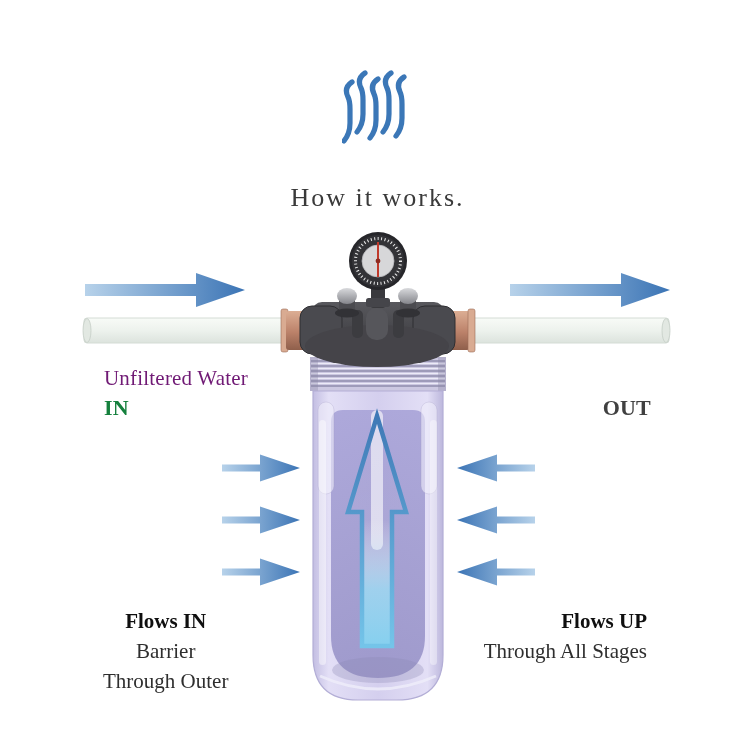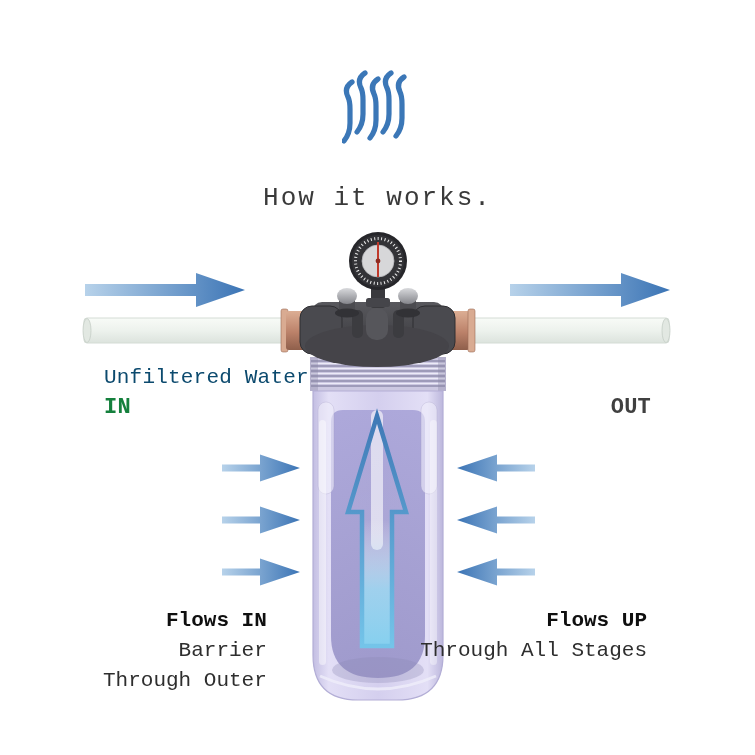--- a/index.html
+++ b/index.html
@@ -1,33 +1,33 @@
 <!DOCTYPE html>
 <html><head>
 <meta charset="utf-8">
 <style>
   html,body{margin:0;padding:0;background:#ffffff;}
   .canvas{
     position:relative;width:755px;height:715px;background:#ffffff;overflow:hidden;
-    font-family:Liberation Mono, monospace;
+    font-family:Liberation Serif, serif;
   }
   .logo{position:absolute;top:70px;left:342px;width:72px;height:80px;}
   .title{
     position:absolute;top:183px;left:0;right:0;text-align:center;
     font-size:26px;letter-spacing:2px;color:#3a3a3a;font-weight:500;
   }
   .diagram{position:absolute;top:0;left:0;}
-  .lbl{position:absolute;font-size:21px;color:#0c4a6e;letter-spacing:.2px;white-space:nowrap;}
+  .lbl{position:absolute;font-size:21px;color:#701a75;letter-spacing:.2px;white-space:nowrap;}
   .inlet-lbl{left:104px;top:366px;}
   .inlet-dir{left:104px;top:395px;font-weight:bold;color:#15803d;font-size:22px;}
   .outlet-lbl{right:104px;top:366px;text-align:right;}
   .outlet-dir{right:104px;top:395px;text-align:right;font-weight:bold;color:#404040;font-size:22px;}
   .block{position:absolute;line-height:30px;font-size:21px;color:#2e2e2e;}
   .block .head{font-weight:bold;color:#0f0f0f;}
-  .flows-in{left:103px;top:606px;text-align:right;}
+  .flows-in{left:103px;top:606px;text-align:center;}
   .flows-up{right:108px;top:606px;text-align:right;}
 </style>
 </head>
 <body>
 
 <div class="canvas">
 
   <svg class="logo" viewBox="0 0 72 80" aria-hidden="true">
     <defs>
       <path id="wave" d="M10,3 C4,7 3,12 6,18 C8,22 8,26 8,30 L8,44 C8,52 6,57 2,62" fill="none" stroke-width="5.2" stroke-linecap="round"></path>

